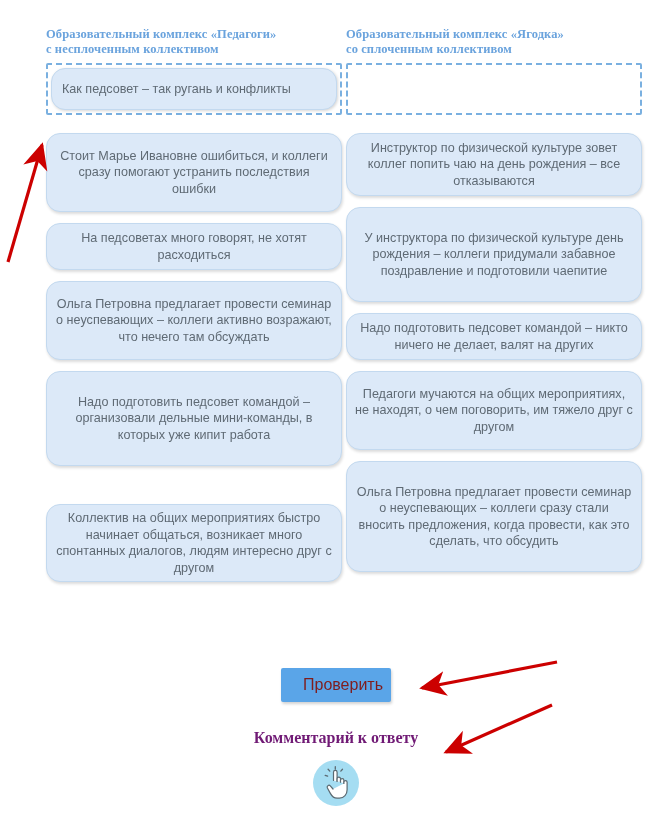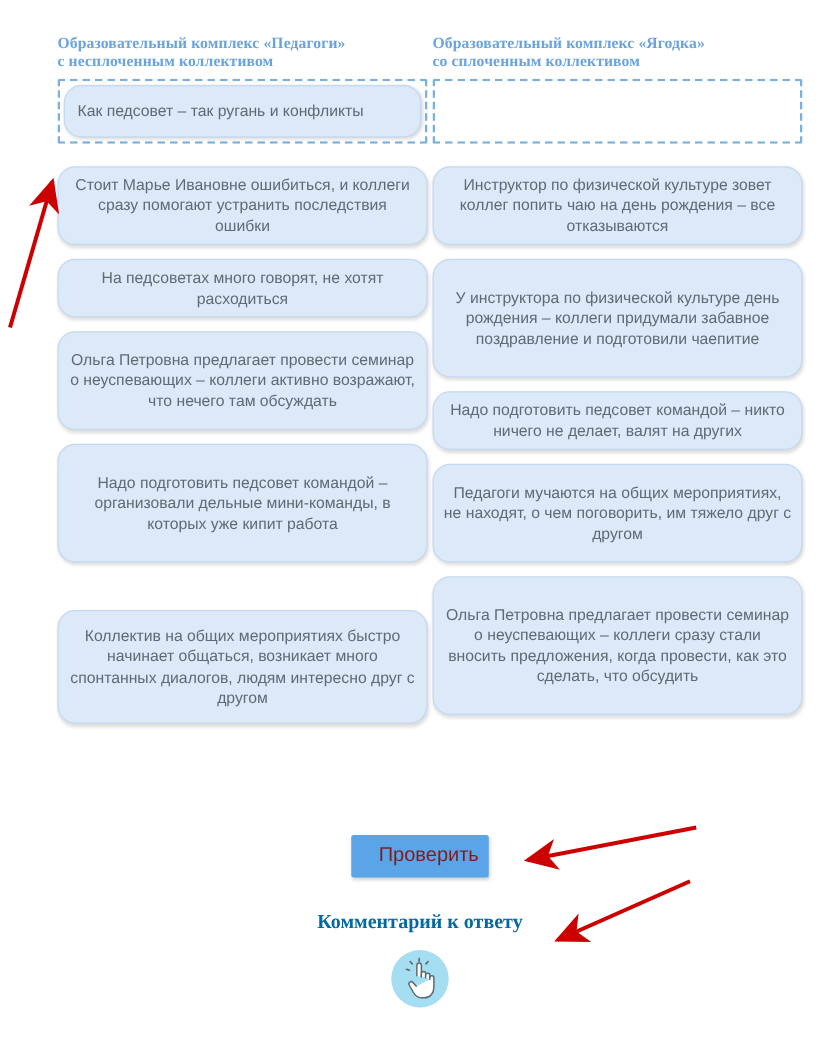--- a/index.html
+++ b/index.html
@@ -77,25 +77,25 @@
     height: 100%;
     text-align: left;
     justify-content: flex-start;
     padding: 6px 10px;
     font-size: 12.6px;
     box-shadow: 1px 1px 3px rgba(0,0,0,0.16);
   }
   .card-text { display: block; width: 100%; }
 
   .c1 { height: 63px; }
-  .c2 { height: 63px; }
+  .c2 { height: 79px; }
   .c3 { height: 47px; }
   .c4 { height: 79px; }
   .c5 { height: 95px; }
-  .c6 { height: 91px; margin-top: 38px; }
+  .c6 { height: 78px; margin-top: 38px; }
 
   .r1 { height: 63px; }
   .r2 { height: 95px; }
   .r3 { height: 47px; }
   .r4 { height: 79px; }
   .r5 { height: 111px; }
 
   .footer {
     position: absolute;
     left: 0;
@@ -115,21 +115,21 @@
     cursor: pointer;
     box-shadow: 1px 2px 3px rgba(0,0,0,0.18);
     line-height: 19px;
   }
   .comment-link {
     display: block;
     margin-top: 27px;
     font-family: "Liberation Serif", serif;
     font-weight: bold;
     font-size: 16px;
-    color: #0369a1;
+    color: #701a75;
     text-decoration: none;
     cursor: pointer;
   }
   .hand-circle {
     margin: 13px auto 0 auto;
     width: 46px;
     height: 46px;
     border-radius: 50%;
     background: #a5ddf2;
     position: relative;

